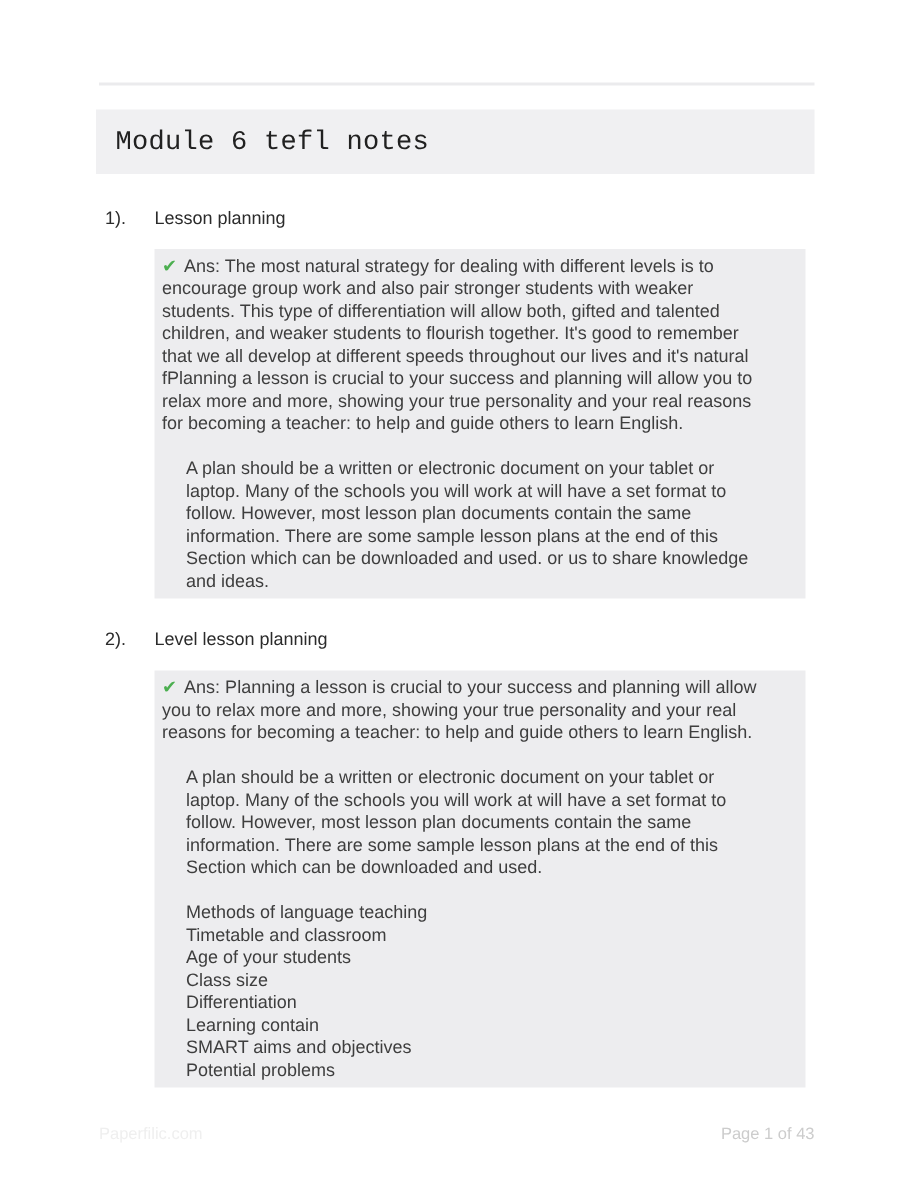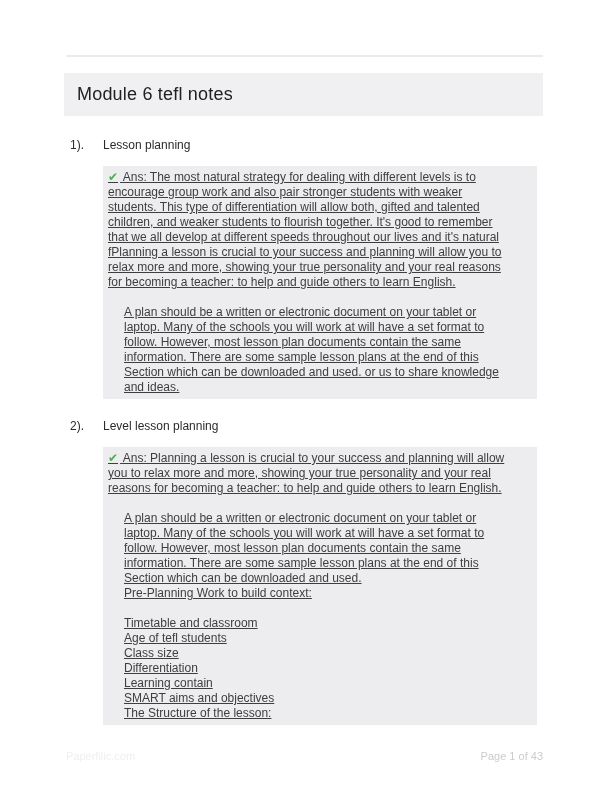--- a/index.html
+++ b/index.html
@@ -23,20 +23,21 @@
     height: 0;
   }
   .doc-header {
     margin: 16px 63px 0 64px;
     height: 43px;
     background: var(--header_bg, #f0f0f2);
     display: flex;
     align-items: center;
     padding-left: 13px;
     box-sizing: border-box;
+    font-family: Liberation Mono, monospace;
   }
   .doc-title {
     font-size: 18px;
     color: var(--title_color, #212121);
     letter-spacing: 0.2px;
   }
   .questions { }
   .q-section { }
   .q-row {
     display: flex;
@@ -51,21 +52,20 @@
     width: 33px;
     flex: 0 0 33px;
   }
   .answer-box {
     margin: 13px 69px 0 103px;
     background: var(--box_bg, #ededef);
     padding: 4px 27px 4px 5px;
     font-size: 12px;
     line-height: 15px;
     color: var(--body_color, #3e3e3e);
-    text-decoration: underline;
   }
   .block { margin: 0; }
   .block + .block { margin-top: 15px; margin-left: 16px; }
   .check {
     color: var(--check_green, #4caf50);
     font-size: 12px;
     margin-right: 2px;
   }
   .footer {
     display: flex;
@@ -108,30 +108,30 @@
     <div class="q-row">
       <span class="q-num">2).</span>
       <span class="q-title">Level lesson planning</span>
     </div>
     <div class="answer-box">
           <div class="block">
             <div><span class="check">✔</span> Ans: Planning a lesson is crucial to your success and planning will allow you to relax more and more, showing your true personality and your real reasons for becoming a teacher: to help and guide others to learn English.</div>
           </div>
           <div class="block">
             <div>A plan should be a written or electronic document on your tablet or laptop. Many of the schools you will work at will have a set format to follow. However, most lesson plan documents contain the same information. There are some sample lesson plans at the end of this Section which can be downloaded and used.</div>
-            <div>Pre-Planning Work to build context:</div>
           </div>
           <div class="block">
+            <div>Methods of language teaching</div>
             <div>Timetable and classroom</div>
-            <div>Age of tefl students</div>
+            <div>Age of your students</div>
             <div>Class size</div>
             <div>Differentiation</div>
             <div>Learning contain</div>
             <div>SMART aims and objectives</div>
-            <div>The Structure of the lesson:</div>
+            <div>Potential problems</div>
           </div>
         </div>
   </div>
 </div>
 
   <div class="footer">
     <span class="footer-left">Paperfilic.com</span>
     <span class="footer-right">Page 1 of 43</span>
   </div>
 

